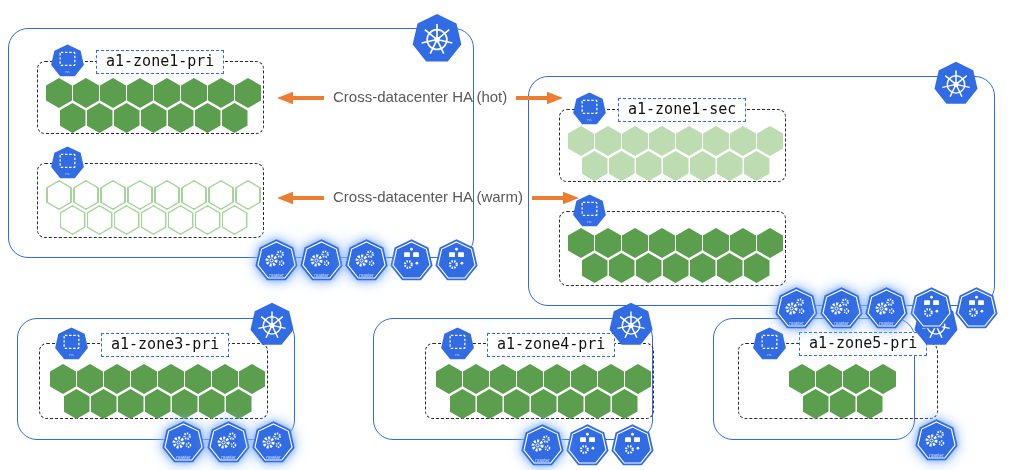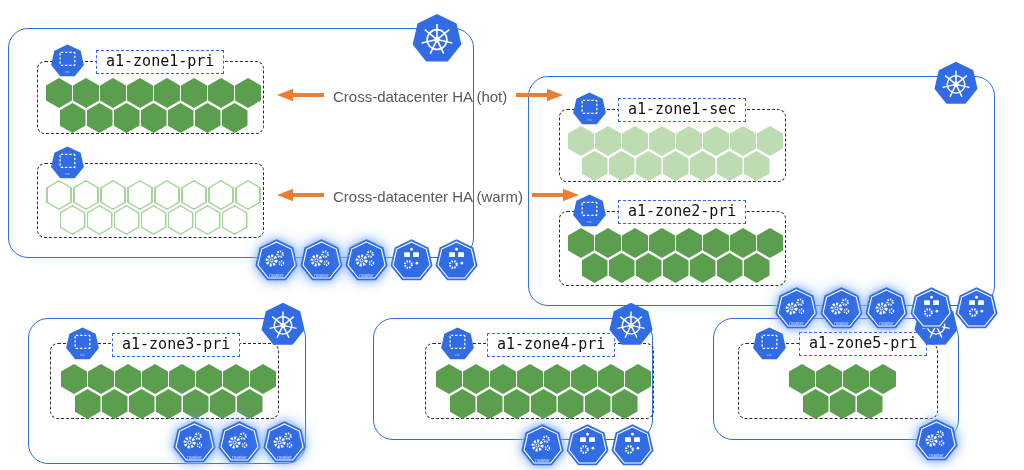--- a/index.html
+++ b/index.html
@@ -39,21 +39,21 @@
   .hex.outline i{position:absolute;inset:1.6px;background:#fff;
        clip-path:polygon(50% 0,100% 25%,100% 75%,50% 100%,0 75%,0 25%);}
 
   
   .icon-row{position:absolute;display:flex;z-index:4;}
   .cp-icon{width:45px;height:46px;flex:0 0 45px;}
   .cp-icon.glow{filter:drop-shadow(0 0 3px rgba(125,172,255,.95))
                         drop-shadow(0 0 7px rgba(140,185,255,.8));}
 
   
-  .annotation{position:absolute;display:flex;align-items:flex-start;gap:9px;z-index:5;}
+  .annotation{position:absolute;display:flex;align-items:flex-end;gap:9px;z-index:5;}
   .annotation .ann-text{font-size:15px;color:var(--ann-text,#595959);white-space:nowrap;}
   .arrow{width:48px;height:14px;display:inline-block;line-height:0;}
 </style>
 </head>
 <body style="--line-blue: #2E6BE5; --hex-solid: #5B9E4E; --hex-pale: #BDDCB1; --hex-outline: #A6D59B; --label-blue: #2F6BE8; --ann-text: #595959; --dash: #2B2B2B;">
 
 <div class="stage">
 
   <div class="cluster" style="left:8px;top:28px;width:466px;height:230px;">
     <div class="k8s-logo icon-k8s" style="left:402px;top:-17px;width:52px;height:52px;"><svg viewBox="0 0 100 100" width="100%" height="100%">
@@ -249,21 +249,20 @@
             <div class="hex pale"></div>
           </div>
         </div>
     </div>
     <div class="zone" style="left:30px;top:134px;width:227px;height:75px;">
       <div class="icon-ns" style="left:12px;top:-20px;"><svg viewBox="0 0 100 100" width="100%" height="100%">
   <polygon points="50,4 87.5,22.1 96.8,62.7 70.8,95.2 29.2,95.2 3.2,62.7 12.5,22.1" fill="#326CE5"></polygon>
   <rect x="29" y="27" width="42" height="37" rx="2" fill="none" stroke="#fff" stroke-width="3.5" stroke-dasharray="7 5"></rect>
   <text x="50" y="86" font-size="12" fill="#B9CFF7" text-anchor="middle" font-family="'Liberation Sans',sans-serif">ns</text>
           </svg></div>
-      <div class="zone-label" style="left:58px;top:-12px;">a1-zone2-pri</div>
       <div class="hexgrid">
           <div class="hexrow">
             <div class="hex solid"></div>
             <div class="hex solid"></div>
             <div class="hex solid"></div>
             <div class="hex solid"></div>
             <div class="hex solid"></div>
             <div class="hex solid"></div>
             <div class="hex solid"></div>
             <div class="hex solid"></div>
@@ -321,21 +320,21 @@
   <polygon points="50,9.8 83,25.7 91.2,61.4 68.3,90 31.7,90 8.8,61.4 17,25.7" fill="none" stroke="#fff" stroke-width="2.5"></polygon>
   <circle cx="50" cy="26" r="3.2" fill="#fff"></circle>
   <rect x="33.5" y="33" width="13" height="10.5" rx="1.5" fill="#fff"></rect>
   <rect x="53.5" y="33" width="13" height="10.5" rx="1.5" fill="#fff"></rect>
   <circle cx="43" cy="60" r="7.5" fill="none" stroke="#fff" stroke-width="4.6" stroke-dasharray="3.4 2.6"></circle>
   <circle cx="62" cy="57" r="3" fill="#fff"></circle>
           </svg></div>
       </div>
   </div>
 
-  <div class="cluster" style="left:28px;top:318px;width:278px;height:146px;">
+  <div class="cluster" style="left:17px;top:318px;width:278px;height:122px;">
     <div class="k8s-logo icon-k8s" style="left:231px;top:-18px;width:46px;height:46px;"><svg viewBox="0 0 100 100" width="100%" height="100%">
   <polygon points="50,4 87.5,22.1 96.8,62.7 70.8,95.2 29.2,95.2 3.2,62.7 12.5,22.1" fill="#326CE5"></polygon>
   <g stroke="#fff" fill="none" stroke-width="3.2">
     <circle cx="50" cy="53" r="19"></circle>
     <line x1="50" y1="53" x2="50" y2="23"></line>
             <line x1="50" y1="53" x2="26.5" y2="34"></line>
     <line x1="50" y1="53" x2="20.5" y2="59.5"></line>
             <line x1="50" y1="53" x2="37" y2="80"></line>
     <line x1="50" y1="53" x2="63" y2="80"></line>
             <line x1="50" y1="53" x2="79.5" y2="59.5"></line>
@@ -471,21 +470,21 @@
   <polygon points="50,9.8 83,25.7 91.2,61.4 68.3,90 31.7,90 8.8,61.4 17,25.7" fill="none" stroke="#fff" stroke-width="2.5"></polygon>
   <circle cx="50" cy="26" r="3.2" fill="#fff"></circle>
   <rect x="33.5" y="33" width="13" height="10.5" rx="1.5" fill="#fff"></rect>
   <rect x="53.5" y="33" width="13" height="10.5" rx="1.5" fill="#fff"></rect>
   <circle cx="43" cy="60" r="7.5" fill="none" stroke="#fff" stroke-width="4.6" stroke-dasharray="3.4 2.6"></circle>
   <circle cx="62" cy="57" r="3" fill="#fff"></circle>
           </svg></div>
       </div>
   </div>
 
-  <div class="cluster" style="left:713px;top:318px;width:246px;height:122px;">
+  <div class="cluster" style="left:713px;top:318px;width:202px;height:122px;">
     <div class="k8s-logo icon-k8s" style="left:199px;top:-18px;width:46px;height:46px;"><svg viewBox="0 0 100 100" width="100%" height="100%">
   <polygon points="50,4 87.5,22.1 96.8,62.7 70.8,95.2 29.2,95.2 3.2,62.7 12.5,22.1" fill="#326CE5"></polygon>
   <g stroke="#fff" fill="none" stroke-width="3.2">
     <circle cx="50" cy="53" r="19"></circle>
     <line x1="50" y1="53" x2="50" y2="23"></line>
             <line x1="50" y1="53" x2="26.5" y2="34"></line>
     <line x1="50" y1="53" x2="20.5" y2="59.5"></line>
             <line x1="50" y1="53" x2="37" y2="80"></line>
     <line x1="50" y1="53" x2="63" y2="80"></line>
             <line x1="50" y1="53" x2="79.5" y2="59.5"></line>

